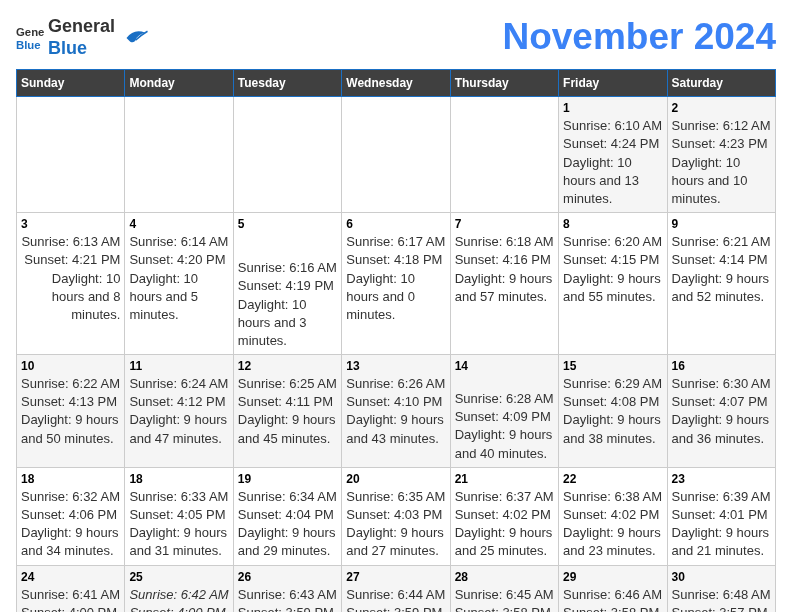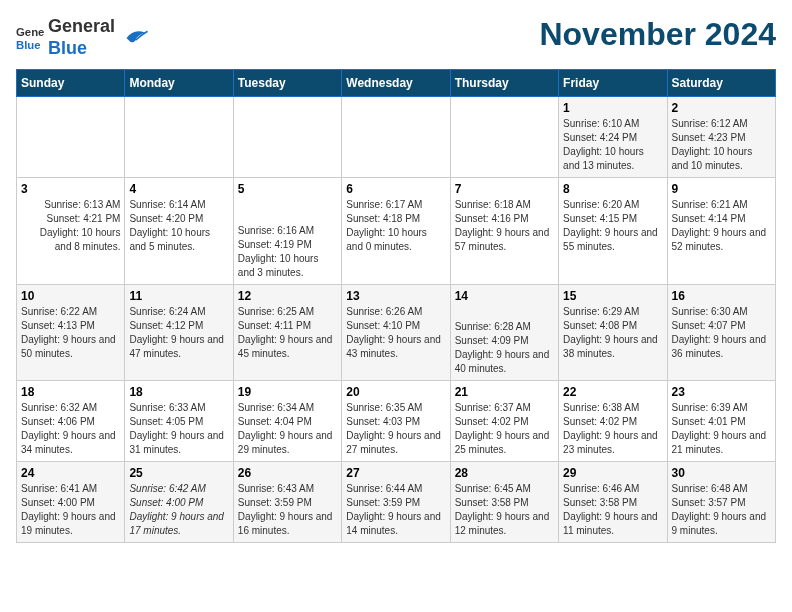--- a/index.html
+++ b/index.html
@@ -19,30 +19,30 @@
     .logo {
       display: flex;
       align-items: center;
       gap: 4px;
     }
     .logo-icon {
       width: 28px;
       height: 28px;
     }
     .title-block { text-align: right; }
-    .title-block h1 { font-size: 32px; font-weight: bold; color: #0c4a6e; }
+    .title-block h1 { font-size: 37px; font-weight: bold; color: #3b82f6; }
     .title-block h2 { font-size: 16px; font-weight: normal; color: #555; }
 
     .calendar {
       width: 100%;
       border-collapse: collapse;
       font-size: 11px;
     }
     .calendar thead th {
-      background: #0c4a6e;
+      background: #404040;
       color: white;
       padding: 6px 4px;
       text-align: left;
       font-size: 12px;
       font-weight: bold;
       border: 1px solid #1a6fc4;
     }
     .calendar tbody td {
       border: 1px solid #ccc;
       vertical-align: top;
@@ -56,21 +56,21 @@
     .calendar tbody tr:nth-child(even) td {
       background: #fff;
     }
     .day-number {
       font-weight: bold;
       font-size: 12px;
       margin-bottom: 2px;
       display: block;
     }
     .day-info {
-      font-size: 10px;
+      font-size: 13px;
       color: #333;
       line-height: 1.4;
     }
     .empty-cell {
       background: #fff !important;
     }
   </style>
 </head>
 <body>
 

